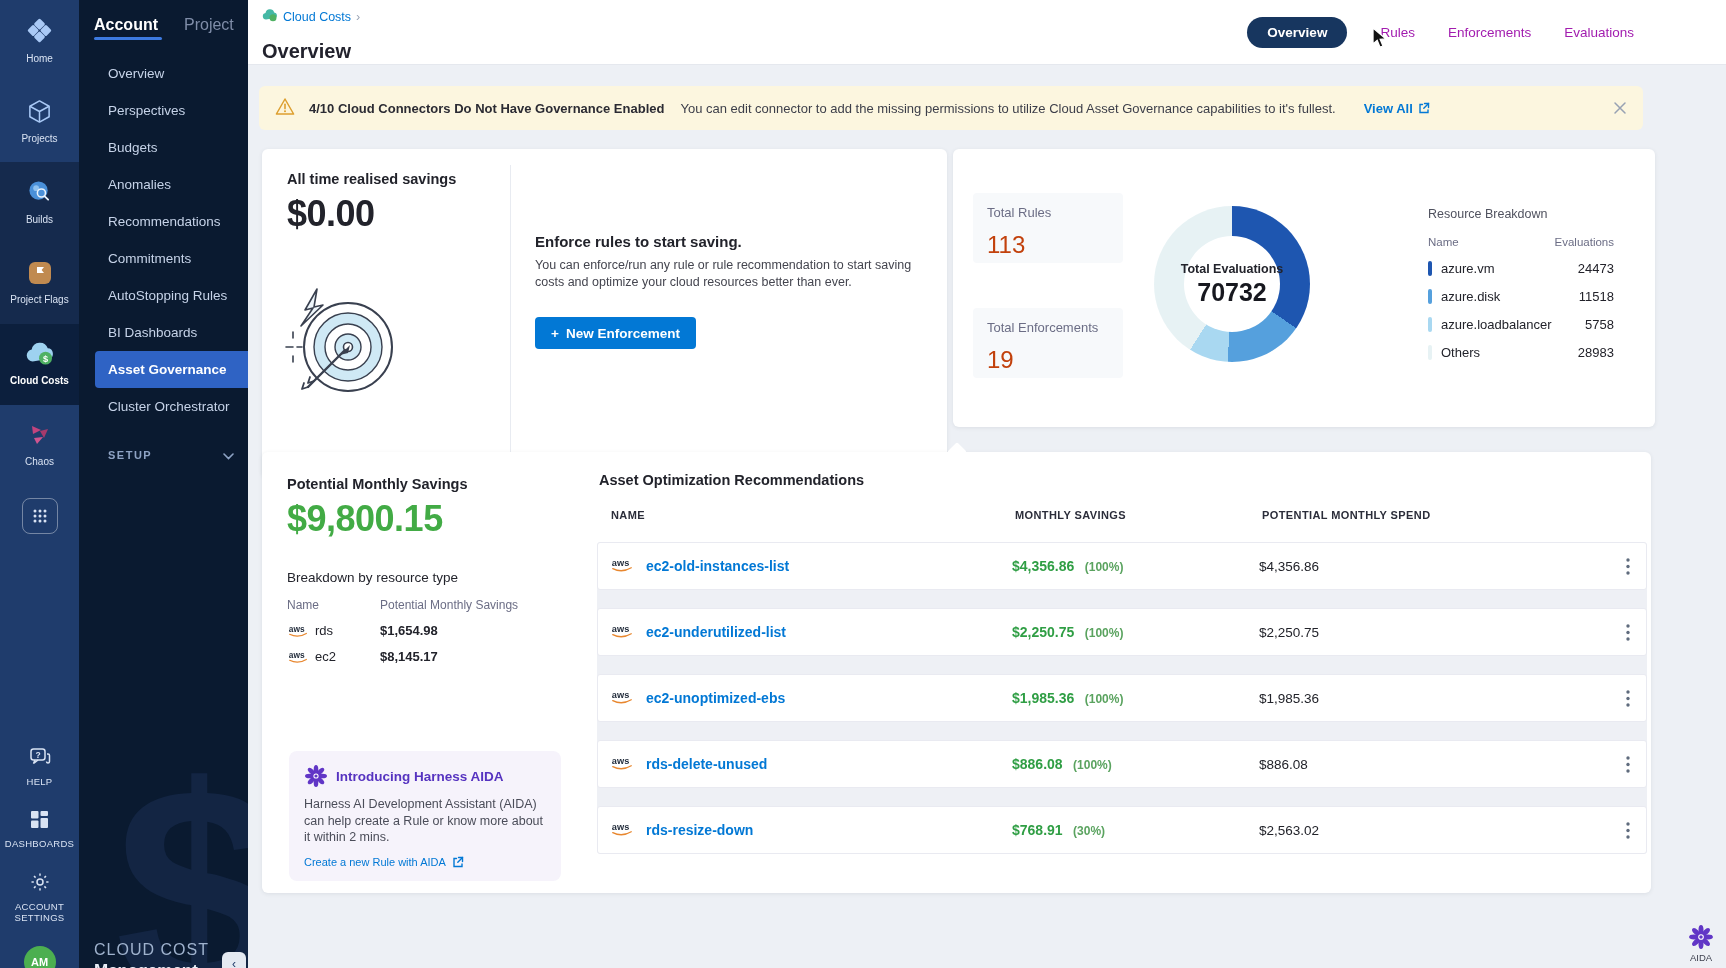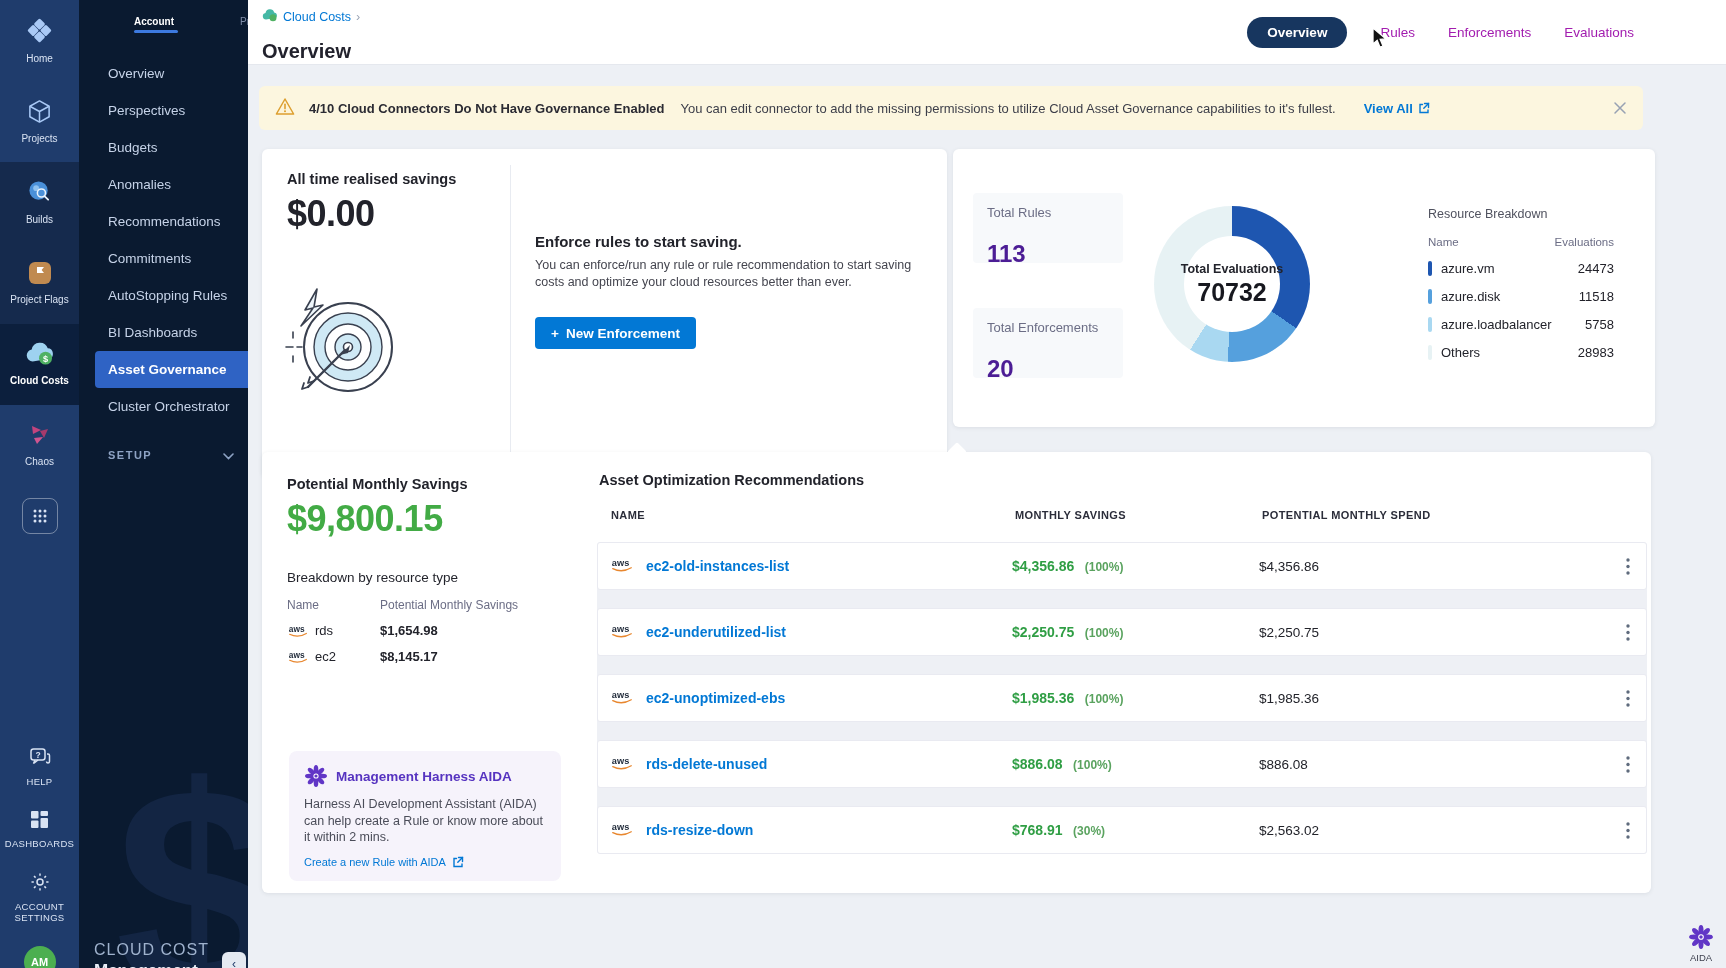--- a/index.html
+++ b/index.html
@@ -17,21 +17,21 @@
   .grid-btn{width:34px;height:34px;border:1.5px solid rgba(255,255,255,.38);border-radius:8px;display:flex;align-items:center;justify-content:center;cursor:pointer;}
   .rail-bottom{margin-top:auto;display:flex;flex-direction:column;align-items:center;gap:22px;padding-bottom:4px;}
   .rail-mini{display:flex;flex-direction:column;align-items:center;gap:6px;cursor:pointer;}
   .rail-mini .rail-label{font-size:9.5px;letter-spacing:.3px;}
   .avatar{width:32px;height:32px;border-radius:50%;background:#4caf50;color:#fff;font-size:11px;font-weight:bold;
           display:flex;align-items:center;justify-content:center;margin-bottom:-14px;}
 
   
   .sidebar{position:absolute;left:79px;top:0;width:169px;height:968px;background:#0a1a30;overflow:hidden;}
   .side-tabs{display:flex;gap:26px;padding:16px 0 0 15px;}
-  .side-tab{background:none;border:none;font-family:inherit;font-size:10px;color:#7f8da8;cursor:pointer;padding:0 0 6px 0;position:relative;margin-left:40px;}
+  .side-tab{background:none;border:none;font-family:inherit;font-size:16px;color:#7f8da8;cursor:pointer;padding:0 0 6px 0;position:relative;}
   .side-tab.active{color:#fff;font-weight:bold;}
   .side-tab.active::after{content:"";position:absolute;left:0;right:-4px;bottom:0;height:3px;background:#3d7ae0;border-radius:2px;}
   .side-menu{position:absolute;left:0;top:55px;right:0;}
   .side-item{height:37px;display:flex;align-items:center;padding-left:29px;font-size:13.5px;color:#c6d3e8;cursor:pointer;}
   .side-item.active{background:#2f63c4;color:#fff;margin-left:16px;padding-left:13px;border-radius:4px 0 0 4px;font-weight:bold;}
   .setup-row{position:absolute;left:29px;right:14px;top:446px;display:flex;align-items:center;justify-content:space-between;cursor:pointer;}
   .setup-label{font-size:11px;font-weight:bold;letter-spacing:1.5px;color:#8ea3c4;}
   .watermark{position:absolute;right:-34px;bottom:-74px;font-size:300px;font-weight:bold;color:#132543;line-height:1;user-select:none;}
   .product{position:absolute;left:15px;bottom:-13px;}
   .product-line1{font-size:16px;letter-spacing:1px;color:#9fb2cd;}
@@ -64,21 +64,21 @@
   .card-title{font-size:14.5px;font-weight:bold;color:#22232b;}
   .big-amount{font-size:36px;font-weight:bold;color:#22232b;letter-spacing:-.5px;}
   .v-divider{position:absolute;left:248px;top:16px;bottom:16px;width:1px;background:#e8ebf1;}
   .cta-head{position:absolute;left:273px;top:84px;font-size:15px;font-weight:bold;color:#22232b;}
   .cta-body{position:absolute;left:273px;top:108px;width:392px;font-size:12.5px;line-height:17px;color:#44454f;}
   .btn-primary{position:absolute;left:273px;top:168px;height:32px;background:#0278d5;color:#fff;border:none;border-radius:4px;
                font-family:inherit;font-size:13.5px;font-weight:bold;padding:0 16px;display:flex;align-items:center;gap:7px;cursor:pointer;}
 
   .stat-box{position:absolute;left:20px;width:150px;height:70px;background:#f7f9fb;border-radius:4px;padding:12px 14px;box-sizing:border-box;}
   .stat-label{font-size:13px;color:#6b6d85;}
-  .stat-value{font-size:24px;font-weight:bold;color:#4c1d95;margin-top:20px;}
+  .stat-value{font-size:24px;font-weight:normal;color:#c2410c;margin-top:11px;}
 
   .donut{position:absolute;left:201px;top:57px;width:156px;height:156px;border-radius:50%;}
   .donut-hole{position:absolute;left:30px;top:30px;width:96px;height:96px;border-radius:50%;background:#fff;
               display:flex;flex-direction:column;align-items:center;justify-content:center;gap:2px;}
   .donut-label{font-size:12.5px;font-weight:bold;color:#22232b;white-space:nowrap;}
   .donut-value{font-size:25px;font-weight:bold;color:#17181f;}
 
   .legend{position:absolute;left:475px;top:58px;width:186px;}
   .legend-title{font-size:12.5px;color:#50525f;}
   .legend-head{display:flex;justify-content:space-between;margin-top:15px;font-size:11.5px;color:#6b6d85;}
@@ -391,21 +391,21 @@
     </button>
   </section>
 
   <section class="card card2">
     <div class="stat-box" style="top:44px">
       <div class="stat-label">Total Rules</div>
       <div class="stat-value">113</div>
     </div>
     <div class="stat-box" style="top:159px">
       <div class="stat-label">Total Enforcements</div>
-      <div class="stat-value">20</div>
+      <div class="stat-value">19</div>
     </div>
     <div class="donut" style="background: conic-gradient(rgb(30, 86, 176) 0deg, rgb(30, 86, 176) 124.559deg, rgb(85, 160, 221) 124.559deg, rgb(85, 160, 221) 183.181deg, rgb(169, 216, 241) 183.181deg, rgb(169, 216, 241) 212.487deg, rgb(231, 242, 244) 212.487deg, rgb(231, 242, 244) 360deg);">
       <div class="donut-hole">
         <span class="donut-label">Total Evaluations</span>
         <span class="donut-value">70732</span>
       </div>
     </div>
     <div class="legend">
       <div class="legend-title">Resource Breakdown</div>
       <div class="legend-head">
@@ -472,21 +472,21 @@
             <span class="pot-value">$8,145.17</span>
           </div>
         </div>
     </div>
 
     <div class="aida-card">
       <div class="aida-head">
         <svg width="24" height="24" viewBox="-12 -12 24 24">
             <use href="#aida-flower"></use>
           </svg>
-        <span class="aida-title">Management Harness AIDA</span>
+        <span class="aida-title">Introducing Harness AIDA</span>
       </div>
       <div class="aida-body">Harness AI Development Assistant (AIDA) can help create a Rule or know more about it within 2 mins.</div>
       <div class="aida-link">
         <span>Create a new Rule with AIDA</span>
         <svg width="12" height="12" viewBox="0 0 12 12" stroke="#0278d5">
             <use href="#ext-link"></use>
           </svg>
       </div>
     </div>
 

